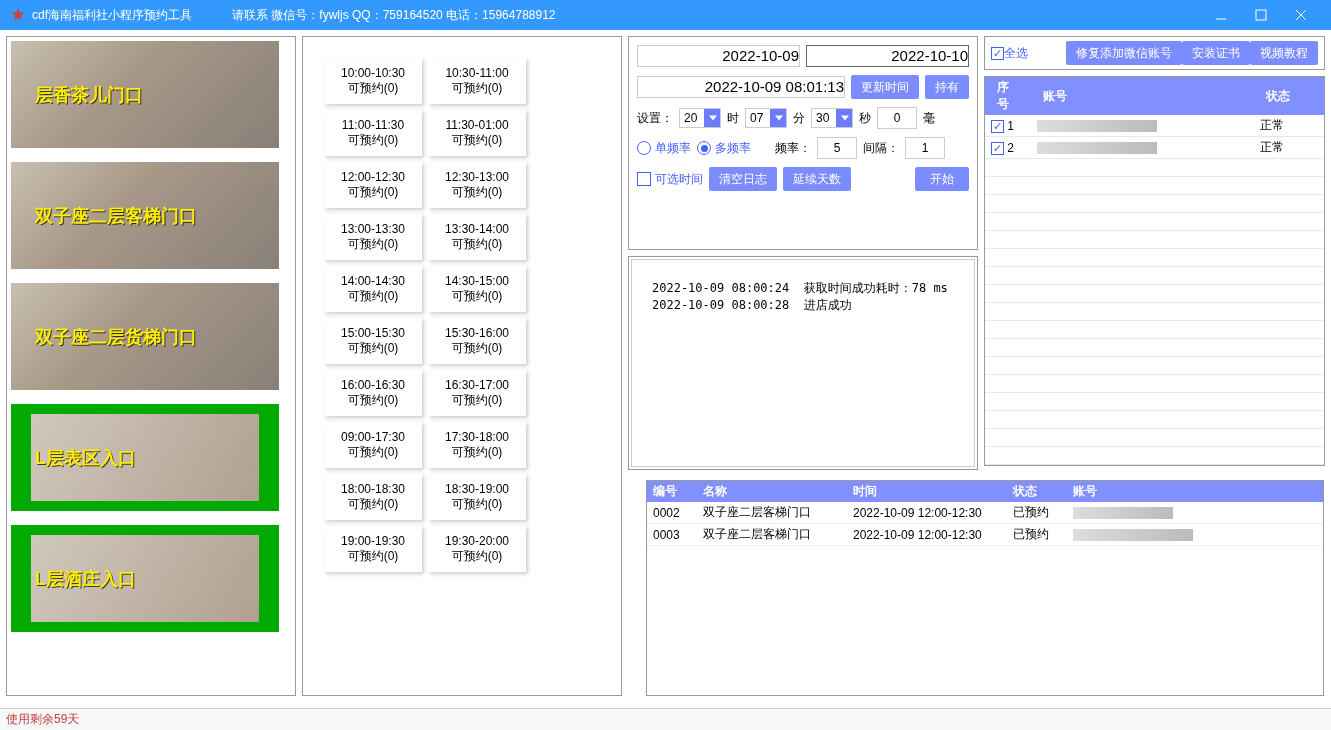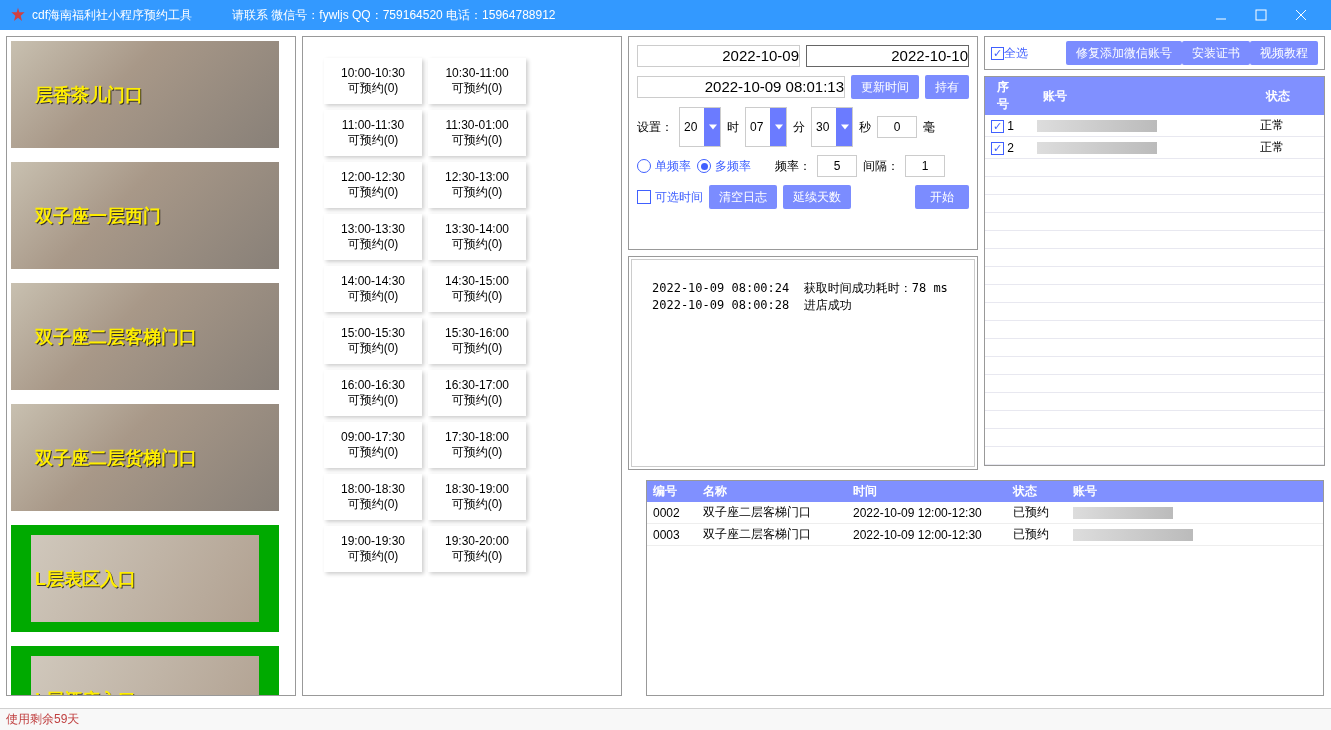--- a/index.html
+++ b/index.html
@@ -25,21 +25,21 @@
 .slots-panel { width: 320px; height: 660px; padding: 21px; display: flex; flex-wrap: wrap; align-content: flex-start; gap: 6px; }
 .slot { width: 98px; height: 46px; border: 1px solid #fff; background: #fff; box-shadow: 2px 2px 4px rgba(0,0,0,.2); display: flex; flex-direction: column; align-items: center; justify-content: center; font-size: 12px; cursor: pointer; }
 .slot .t1 { white-space: nowrap; }
 .slot .t2 { white-space: nowrap; }
 
 .mid-col { display: flex; flex-direction: column; gap: 6px; width: 350px; }
 .ctrl-panel { height: 214px; padding: 8px; font-size: 12px; }
 .ctrl-row { display: flex; align-items: center; gap: 6px; margin-bottom: 8px; }
 .date-box { flex: 1; height: 22px; border: 1px solid #ccc; text-align: right; line-height: 20px; font-size: 15px; }
 .bluebtn { background: #7b8cff; color: #fff; border: none; height: 24px; padding: 0 10px; font-size: 12px; cursor: pointer; border-radius: 2px; }
-.sel { height: 40px; border: 1px solid #ccc; background: #fff; position: relative; display: inline-flex; align-items: center; padding: 0 4px; }
+.sel { height: 20px; border: 1px solid #ccc; background: #fff; position: relative; display: inline-flex; align-items: center; padding: 0 4px; }
 .sel::after { content: ""; position: absolute; right: 0; top: 0; width: 16px; height: 100%; background: #6b7bff; }
 .sel .arrow { position: absolute; right: 3px; top: 50%; transform: translateY(-50%); width: 0; height: 0; border-left: 4px solid transparent; border-right: 4px solid transparent; border-top: 5px solid #fff; z-index: 1; }
 .numbox { width: 40px; height: 22px; border: 1px solid #ccc; text-align: center; font-size: 12px; }
 .radio-item { display: flex; align-items: center; gap: 4px; }
 .radio { width: 14px; height: 14px; border: 1px solid #4060ff; border-radius: 50%; display: inline-flex; align-items: center; justify-content: center; }
 .radio.checked::after { content: ""; width: 7px; height: 7px; background: #4060ff; border-radius: 50%; }
 .chk { width: 14px; height: 14px; border: 1px solid #4060ff; display: inline-block; }
 
 .log-panel { height: 214px; padding: 2px; position: relative; }
 .log-text { width: 100%; height: 100%; border: 1px solid #ccc; font-size: 12px; font-family: monospace; padding: 20px; white-space: pre; overflow-y: scroll; }
@@ -95,24 +95,20 @@
       </svg>
     </div>
 </div>
 
 <div class="content">
 
   <div class="panel left-panel" id="loc-list">
       <div class="loc-item">
         <div class="loc-img"></div>
         <div class="loc-label">层香茶儿门口</div>
-      </div>
-      <div class="loc-item">
-        <div class="loc-img"></div>
-        <div class="loc-label">双子座一层西门</div>
       </div>
       <div class="loc-item">
         <div class="loc-img"></div>
         <div class="loc-label">双子座二层客梯门口</div>
       </div>
       <div class="loc-item">
         <div class="loc-img"></div>
         <div class="loc-label">双子座二层货梯门口</div>
       </div>
       <div class="loc-item green">

